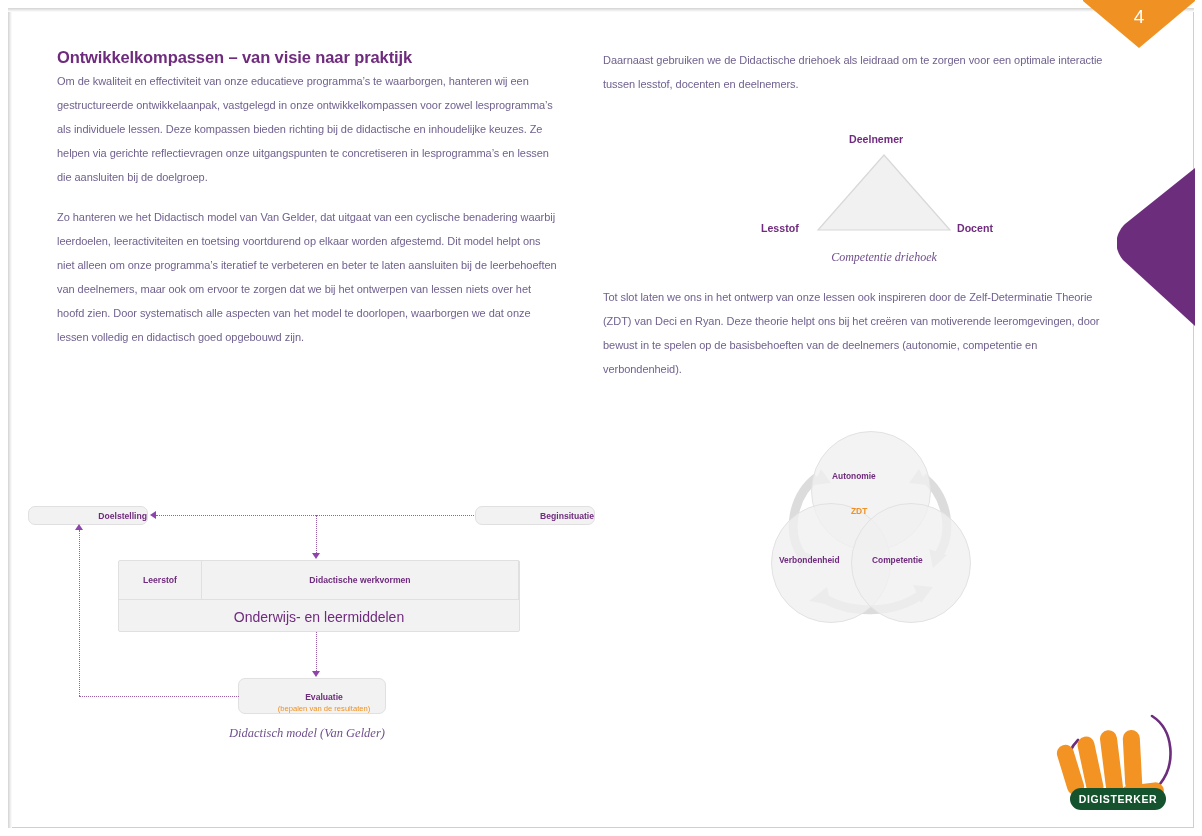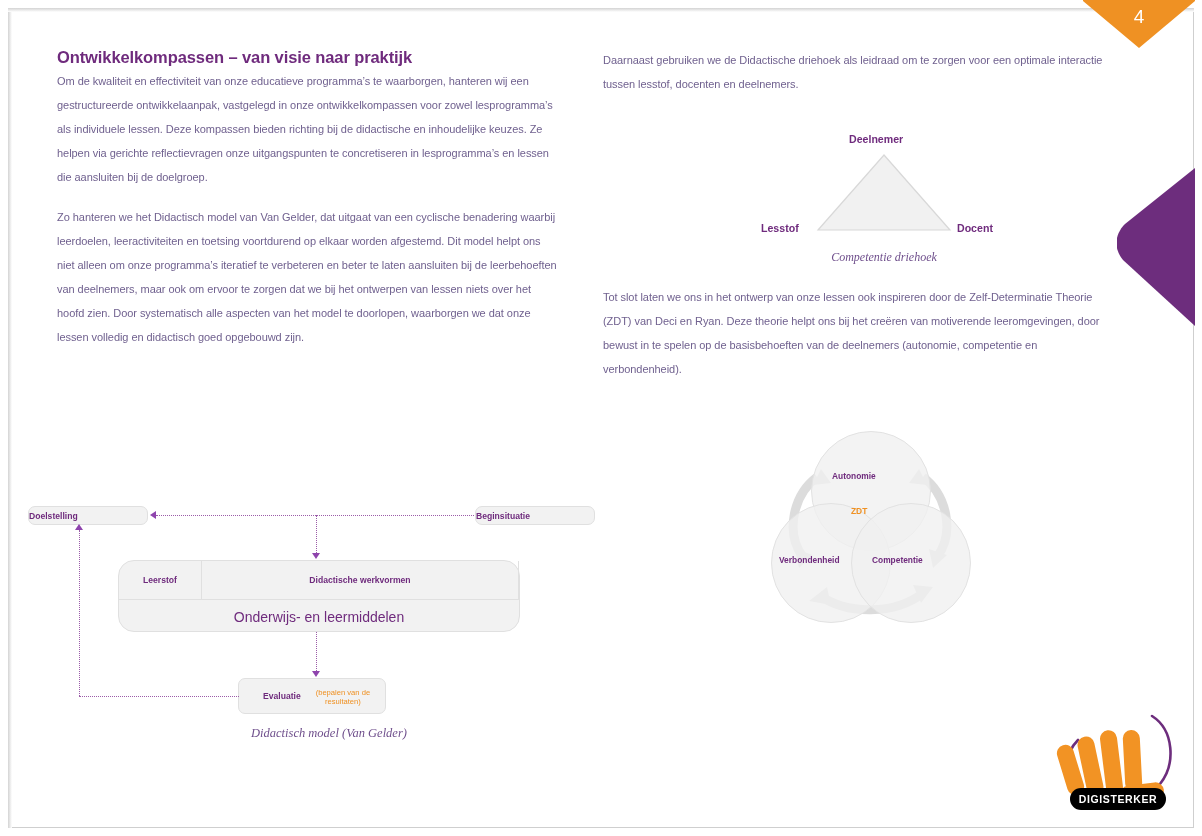--- a/index.html
+++ b/index.html
@@ -82,42 +82,42 @@
   .vg-box{
     position:absolute;
     background:#f2f2f2;
     border:1px solid #e0e0e0;
     border-radius:7px;
     color:#6f2b7d;
     font-size:8.6px;
     font-weight:bold;
     display:flex;
     align-items:center;
-    justify-content:flex-start;
+    justify-content:flex-end;
     text-align:center;
     box-sizing:border-box;
   }
   #vg-doel{left:8px;top:8px;width:120px;height:19px;}
   #vg-begin{left:455px;top:8px;width:120px;height:19px;}
-  #vg-mid{left:98px;top:62px;width:402px;height:72px;border-radius:16px;padding:0;display:block;}
+  #vg-mid{left:98px;top:62px;width:402px;height:72px;border-radius:2px;padding:0;display:block;}
   .vg-row1{display:flex;height:38px;border-bottom:1px solid #e0e0e0;}
   .vg-cell{
     display:flex;align-items:center;justify-content:center;
     font-size:8.6px;font-weight:bold;color:#6f2b7d;
     box-sizing:border-box;
   }
   .vg-cell.c1{width:83px;border-right:1px solid #e0e0e0;}
   .vg-cell.c2{flex:1;border-right:1px solid #e0e0e0;}
   .vg-cell.c3{width:108px;}
   .vg-row2{height:33px;display:flex;align-items:center;justify-content:center;
     font-size:14px;font-weight:normal;color:#6f2b7d;}
-  #vg-eval{left:218px;top:180px;width:148px;height:36px;flex-direction:row;padding-left:24px;}
+  #vg-eval{left:218px;top:180px;width:148px;height:36px;flex-direction:column;padding-left:24px;}
   #vg-eval .e1{font-size:8.6px;font-weight:bold;color:#6f2b7d;}
   #vg-eval .e2{font-size:7.6px;font-weight:normal;color:#ef9123;margin-top:2px;}
-  .vg-caption{position:absolute;left:164px;top:228px;width:290px;}
+  .vg-caption{position:absolute;left:142px;top:228px;width:290px;}
 
   .dot-h{position:absolute;height:0;border-top:1.6px dotted #9b5ca8;}
   .dot-v{position:absolute;width:0;border-left:1.6px dotted #9b5ca8;}
   .arrow{position:absolute;width:0;height:0;}
   .arrow-down{border-left:4px solid transparent;border-right:4px solid transparent;border-top:6px solid #8e44ad;}
   .arrow-up{border-left:4px solid transparent;border-right:4px solid transparent;border-bottom:6px solid #8e44ad;}
   .arrow-left{border-top:4px solid transparent;border-bottom:4px solid transparent;border-right:6px solid #8e44ad;}
 
   
   .dd{position:absolute;left:699px;top:130px;width:370px;height:140px;}
@@ -137,21 +137,21 @@
   .zdt-label{position:absolute;font-size:8.4px;font-weight:bold;color:#6f2b7d;white-space:nowrap;}
   #zl-auto{left:77px;top:46px;}
   #zl-verb{left:16px;top:130px;padding-left:8px;}
   #zl-comp{left:117px;top:130px;}
   #zl-zdt{left:96px;top:81px;color:#ef9123;font-size:8.4px;}
 
   
   .logo{position:absolute;left:1048px;top:712px;width:140px;height:112px;}
   .logo-pill{
     position:absolute;left:22px;top:76px;width:96px;height:22px;
-    background:#000000;border-radius:11px;
+    background:#14532d;border-radius:11px;
     color:#ffffff;font-size:10.5px;font-weight:bold;letter-spacing:0.6px;
     display:flex;align-items:center;justify-content:center;
   }
   .finger{position:absolute;background:#f29324;border-radius:9px;}
 </style>
 </head>
 <body>
 
 <div class="slide">
 

